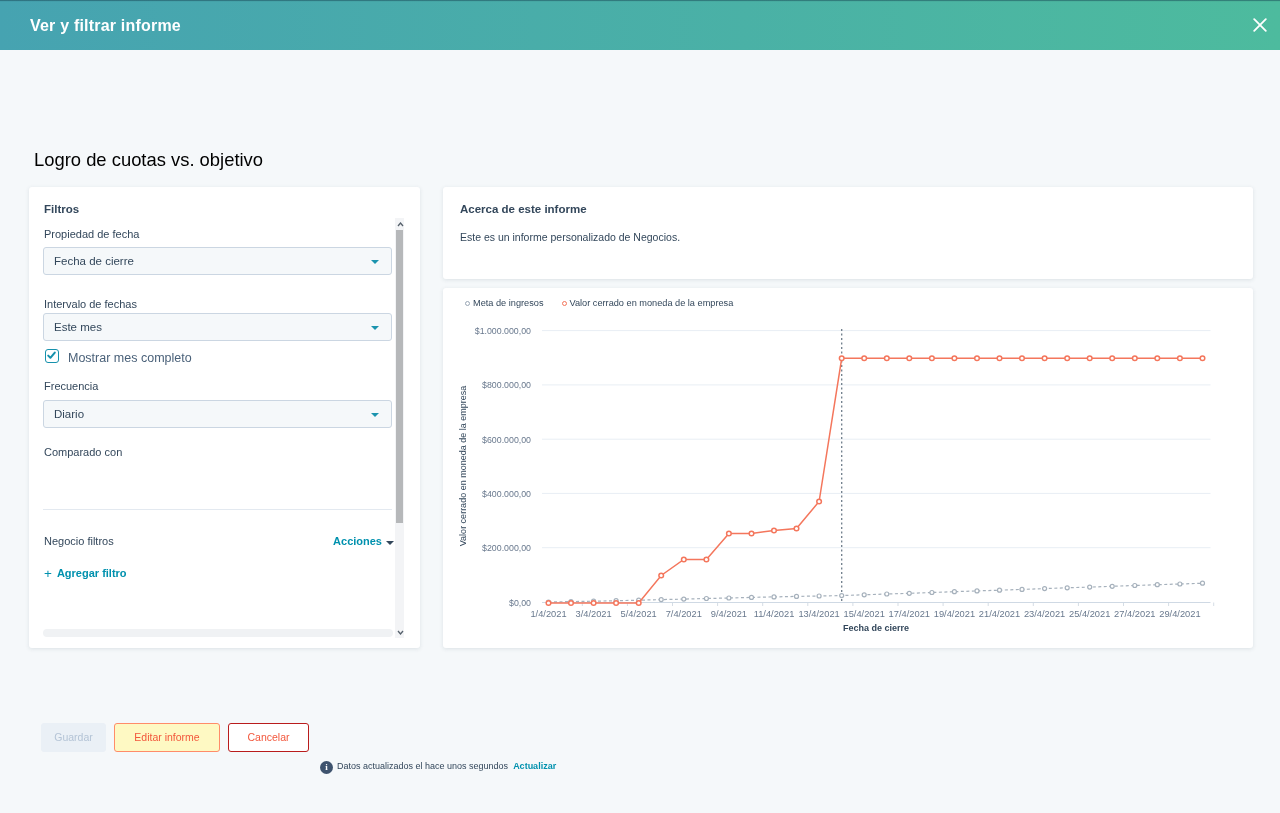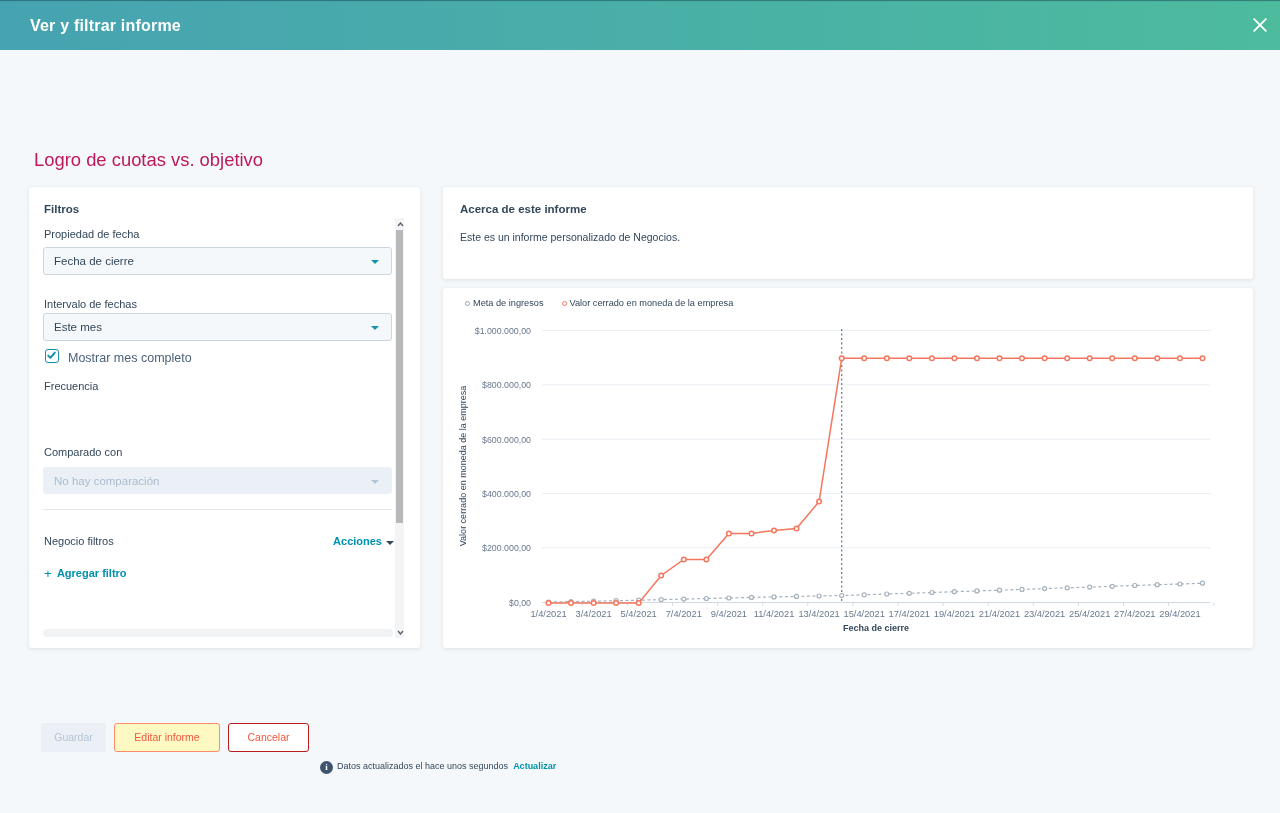--- a/index.html
+++ b/index.html
@@ -1,20 +1,20 @@
 <!DOCTYPE html>
 <html><head>
 <meta charset="utf-8">
 <style>
 * { margin:0; padding:0; box-sizing:border-box; }
 html,body { width:1280px; height:813px; background:#f5f8fa; font-family:"Liberation Sans",sans-serif; overflow:hidden; position:relative; }
 #header { position:absolute; left:0; top:0; width:1280px; height:50px; background:linear-gradient(to right,#46a3b1,#4dbb9e); box-shadow:inset 0 2px 1px -1px rgba(20,60,75,0.5); }
 #header .htitle { position:absolute; left:30px; top:17px; font-size:16px; font-weight:bold; color:#ffffff; letter-spacing:0.2px; }
 #hclose { position:absolute; right:13px; top:18px; width:14px; height:14px; }
-#h1 { position:absolute; left:34px; top:149px; font-size:18.4px; color:#be185d; }
+#h1 { position:absolute; left:34px; top:149px; font-size:18.4px; color:#000000; }
 .card { position:absolute; background:#ffffff; border-radius:3px; box-shadow:0 1px 4px 0 rgba(45,62,80,0.12); }
 #leftcard { left:29px; top:187px; width:391px; height:461px; }
 #leftcard .sect { position:absolute; left:15px; top:16px; font-size:11.5px; font-weight:bold; color:#33475b; }
 .flabel { position:absolute; left:15px; font-size:11px; color:#33475b; }
 .select { position:absolute; left:14px; width:349px; height:28px; background:#f5f8fa; border:1px solid #cbd6e2; border-radius:3px; font-size:11.5px; color:#33475b; line-height:26px; padding-left:10px; }
 .select .caret { position:absolute; right:12px; top:11.5px; width:0; height:0; border-left:4.2px solid transparent; border-right:4.2px solid transparent; border-top:4.8px solid #1b93ae; }
 .select.disabled { background:#eaf0f6; border-color:#eaf0f6; color:#a9bcd0; }
 .select.disabled .caret { border-top-color:#b3c3d4; }
 #cbox { position:absolute; left:16px; top:162px; width:14px; height:14px; border:1.8px solid #1691ac; border-radius:3px; background:#fff; }
 #cbox svg { position:absolute; left:0px; top:0px; }
@@ -63,22 +63,22 @@
   <div class="select" style="top:60px;">Fecha de cierre<span class="caret"></span></div>
   <div class="flabel" style="top:111px;">Intervalo de fechas</div>
   <div class="select" style="top:126px;">Este mes<span class="caret"></span></div>
   <div id="cbox">
       <svg width="11" height="11" viewBox="0 0 11 11" style="position:absolute;left:0;top:0">
         <path d="M2.2 5.6 L4.4 7.8 L8.8 2.6" stroke="#1691ac" stroke-width="2" fill="none" stroke-linecap="round" stroke-linejoin="round"></path>
       </svg>
     </div>
   <div id="cblabel">Mostrar mes completo</div>
   <div class="flabel" style="top:193px;">Frecuencia</div>
+  <div class="select" style="top:213px;">Diario<span class="caret"></span></div>
   <div class="flabel" style="top:259px;">Comparado con</div>
-  <div class="select disabled" style="top:280px;height:27px;">No hay comparación<span class="caret"></span></div>
   <div class="divider" style="top:322px;"></div>
   <div class="flabel" style="top:348px;">Negocio filtros</div>
   <span class="link" id="acciones">Acciones</span>
   <div id="accaret"></div>
   <div class="link" id="agregar"><span class="plus">+</span>Agregar filtro</div>
   <div id="vsb-track"></div>
   <div id="vsb-thumb"></div>
   <svg class="sbarrow" style="left:367.5px;top:35px;" width="7" height="5" viewBox="0 0 7 5">
       <path d="M1 4 L3.5 1 L6 4" fill="none" stroke="#55606b" stroke-width="1.3"></path>
     </svg>

